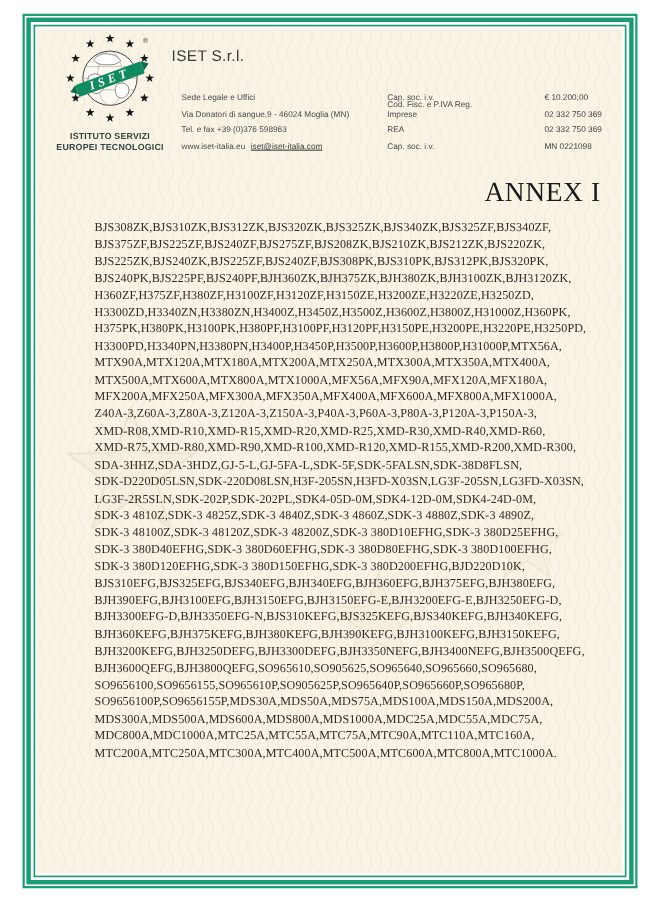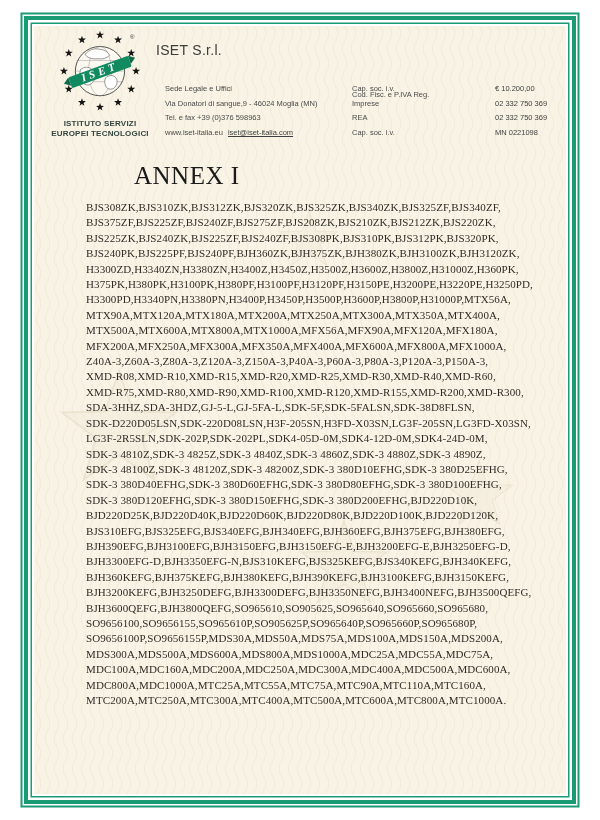--- a/index.html
+++ b/index.html
@@ -47,21 +47,21 @@
   }
   .details{position:absolute;left:131px;top:52px;width:398px;}
   .drow{display:flex;height:14.8px;font-size:7.5px;color:var(--muted,#4a4a4a);align-items:flex-end;}
   .dcell1{width:187px;}
   .dcell2{width:103px;}
   .dcell3{flex:1;color:#3e3e3e;margin-left:40px;}
   .email{text-decoration:underline;margin-left:5px;color:#3e3e3e;cursor:pointer;}
 
   
   .annex-title{
-    margin:18px 0 10px 100px;width:412px;text-align:left;
+    margin:18px 0 10px 100px;width:412px;text-align:right;
     font-family:"Liberation Serif",serif;font-size:25px;color:#1a1a1a;letter-spacing:.5px;
   }
   .codes{
     margin-left:52px;width:412px;
     font-family:"Liberation Serif",serif;font-size:11px;line-height:15.4px;
     color:var(--ink,#2f2b26);letter-spacing:.1px;
   }
   .code-line{white-space:nowrap;}
 
   
@@ -172,45 +172,44 @@
       </div>
     </div>
 
     <div class="annex-title">ANNEX I</div>
 
     <div class="codes">
         <div class="code-line">BJS308ZK,BJS310ZK,BJS312ZK,BJS320ZK,BJS325ZK,BJS340ZK,BJS325ZF,BJS340ZF,</div>
         <div class="code-line">BJS375ZF,BJS225ZF,BJS240ZF,BJS275ZF,BJS208ZK,BJS210ZK,BJS212ZK,BJS220ZK,</div>
         <div class="code-line">BJS225ZK,BJS240ZK,BJS225ZF,BJS240ZF,BJS308PK,BJS310PK,BJS312PK,BJS320PK,</div>
         <div class="code-line">BJS240PK,BJS225PF,BJS240PF,BJH360ZK,BJH375ZK,BJH380ZK,BJH3100ZK,BJH3120ZK,</div>
+        <div class="code-line">H360ZF,H375ZF,H380ZF,H3100ZF,H3120ZF,H3150ZE,H3200ZE,H3220ZE,H3250ZD,</div>
         <div class="code-line">H3300ZD,H3340ZN,H3380ZN,H3400Z,H3450Z,H3500Z,H3600Z,H3800Z,H31000Z,H360PK,</div>
         <div class="code-line">H375PK,H380PK,H3100PK,H380PF,H3100PF,H3120PF,H3150PE,H3200PE,H3220PE,H3250PD,</div>
         <div class="code-line">H3300PD,H3340PN,H3380PN,H3400P,H3450P,H3500P,H3600P,H3800P,H31000P,MTX56A,</div>
         <div class="code-line">MTX90A,MTX120A,MTX180A,MTX200A,MTX250A,MTX300A,MTX350A,MTX400A,</div>
         <div class="code-line">MTX500A,MTX600A,MTX800A,MTX1000A,MFX56A,MFX90A,MFX120A,MFX180A,</div>
         <div class="code-line">MFX200A,MFX250A,MFX300A,MFX350A,MFX400A,MFX600A,MFX800A,MFX1000A,</div>
         <div class="code-line">Z40A-3,Z60A-3,Z80A-3,Z120A-3,Z150A-3,P40A-3,P60A-3,P80A-3,P120A-3,P150A-3,</div>
         <div class="code-line">XMD-R08,XMD-R10,XMD-R15,XMD-R20,XMD-R25,XMD-R30,XMD-R40,XMD-R60,</div>
         <div class="code-line">XMD-R75,XMD-R80,XMD-R90,XMD-R100,XMD-R120,XMD-R155,XMD-R200,XMD-R300,</div>
         <div class="code-line">SDA-3HHZ,SDA-3HDZ,GJ-5-L,GJ-5FA-L,SDK-5F,SDK-5FALSN,SDK-38D8FLSN,</div>
         <div class="code-line">SDK-D220D05LSN,SDK-220D08LSN,H3F-205SN,H3FD-X03SN,LG3F-205SN,LG3FD-X03SN,</div>
         <div class="code-line">LG3F-2R5SLN,SDK-202P,SDK-202PL,SDK4-05D-0M,SDK4-12D-0M,SDK4-24D-0M,</div>
         <div class="code-line">SDK-3 4810Z,SDK-3 4825Z,SDK-3 4840Z,SDK-3 4860Z,SDK-3 4880Z,SDK-3 4890Z,</div>
         <div class="code-line">SDK-3 48100Z,SDK-3 48120Z,SDK-3 48200Z,SDK-3 380D10EFHG,SDK-3 380D25EFHG,</div>
         <div class="code-line">SDK-3 380D40EFHG,SDK-3 380D60EFHG,SDK-3 380D80EFHG,SDK-3 380D100EFHG,</div>
         <div class="code-line">SDK-3 380D120EFHG,SDK-3 380D150EFHG,SDK-3 380D200EFHG,BJD220D10K,</div>
-        <div class="code-line">BJD220D25K,BJD220D40K,BJD220D60K,BJD220D80K,BJD220D100K,BJD220D120K,</div>
         <div class="code-line">BJS310EFG,BJS325EFG,BJS340EFG,BJH340EFG,BJH360EFG,BJH375EFG,BJH380EFG,</div>
         <div class="code-line">BJH390EFG,BJH3100EFG,BJH3150EFG,BJH3150EFG-E,BJH3200EFG-E,BJH3250EFG-D,</div>
         <div class="code-line">BJH3300EFG-D,BJH3350EFG-N,BJS310KEFG,BJS325KEFG,BJS340KEFG,BJH340KEFG,</div>
         <div class="code-line">BJH360KEFG,BJH375KEFG,BJH380KEFG,BJH390KEFG,BJH3100KEFG,BJH3150KEFG,</div>
         <div class="code-line">BJH3200KEFG,BJH3250DEFG,BJH3300DEFG,BJH3350NEFG,BJH3400NEFG,BJH3500QEFG,</div>
         <div class="code-line">BJH3600QEFG,BJH3800QEFG,SO965610,SO905625,SO965640,SO965660,SO965680,</div>
         <div class="code-line">SO9656100,SO9656155,SO965610P,SO905625P,SO965640P,SO965660P,SO965680P,</div>
         <div class="code-line">SO9656100P,SO9656155P,MDS30A,MDS50A,MDS75A,MDS100A,MDS150A,MDS200A,</div>
         <div class="code-line">MDS300A,MDS500A,MDS600A,MDS800A,MDS1000A,MDC25A,MDC55A,MDC75A,</div>
-        <div class="code-line">MDC100A,MDC160A,MDC200A,MDC250A,MDC300A,MDC400A,MDC500A,MDC600A,</div>
         <div class="code-line">MDC800A,MDC1000A,MTC25A,MTC55A,MTC75A,MTC90A,MTC110A,MTC160A,</div>
         <div class="code-line">MTC200A,MTC250A,MTC300A,MTC400A,MTC500A,MTC600A,MTC800A,MTC1000A.</div>
       </div>
 
   </div>
 </div>
 
 </body></html>

